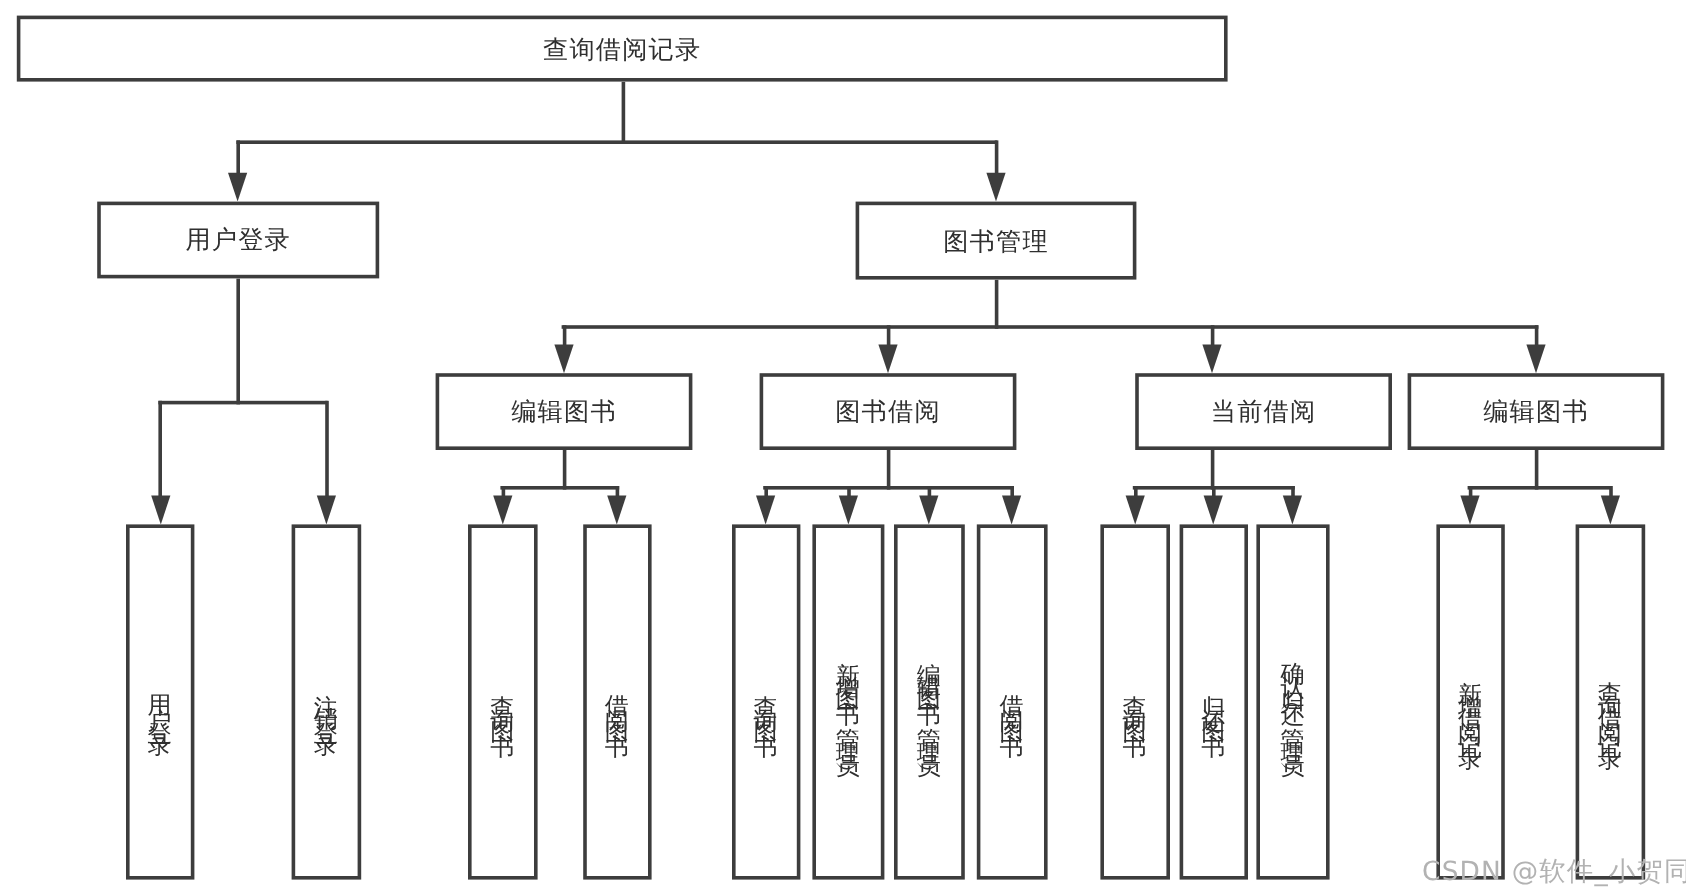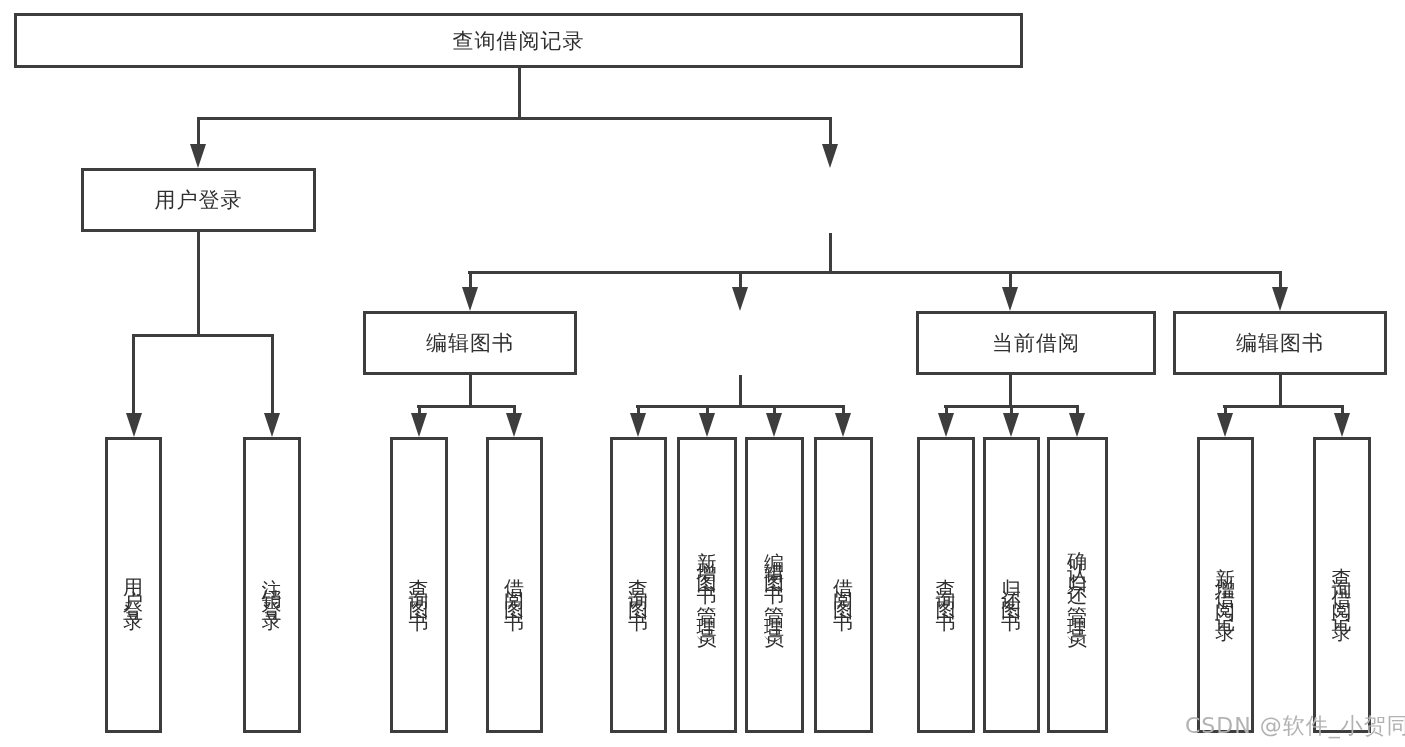--- a/index.html
+++ b/index.html
@@ -85,25 +85,31 @@
   <div class="vline" style="left:1341px;top:405px;height:12px"></div>
   <div class="arrow" style="left:1334px;top:413px"></div>
 
   <div class="node node-h" style="left:14px;top:13px;width:1009px;height:55px">
     <span class="lbl">查询借阅记录</span>
   </div>
 
   <div class="node node-h" style="left:81px;top:168px;width:235px;height:64px">
     <span class="lbl">用户登录</span>
   </div>
+  <div class="node node-h" style="left:713px;top:168px;width:234px;height:65px">
+    <span class="lbl">图书管理</span>
+  </div>
 
   <div class="node node-h" style="left:363px;top:311px;width:214px;height:64px">
     <span class="lbl">编辑图书</span>
   </div>
-  <div class="node node-h" style="left:916px;top:311px;width:240px;height:64px">
+  <div class="node node-h" style="left:633px;top:311px;width:214px;height:64px">
+    <span class="lbl">图书借阅</span>
+  </div>
+  <div class="node node-h" style="left:946px;top:311px;width:214px;height:64px">
     <span class="lbl">当前借阅</span>
   </div>
   <div class="node node-h" style="left:1173px;top:311px;width:214px;height:64px">
     <span class="lbl">编辑图书</span>
   </div>
 
   <div class="node node-v" style="left:105px;top:437px;width:57px;height:296px">
     <span class="lbl">用户登录</span>
   </div>
   <div class="node node-v" style="left:243px;top:437px;width:58px;height:296px">

